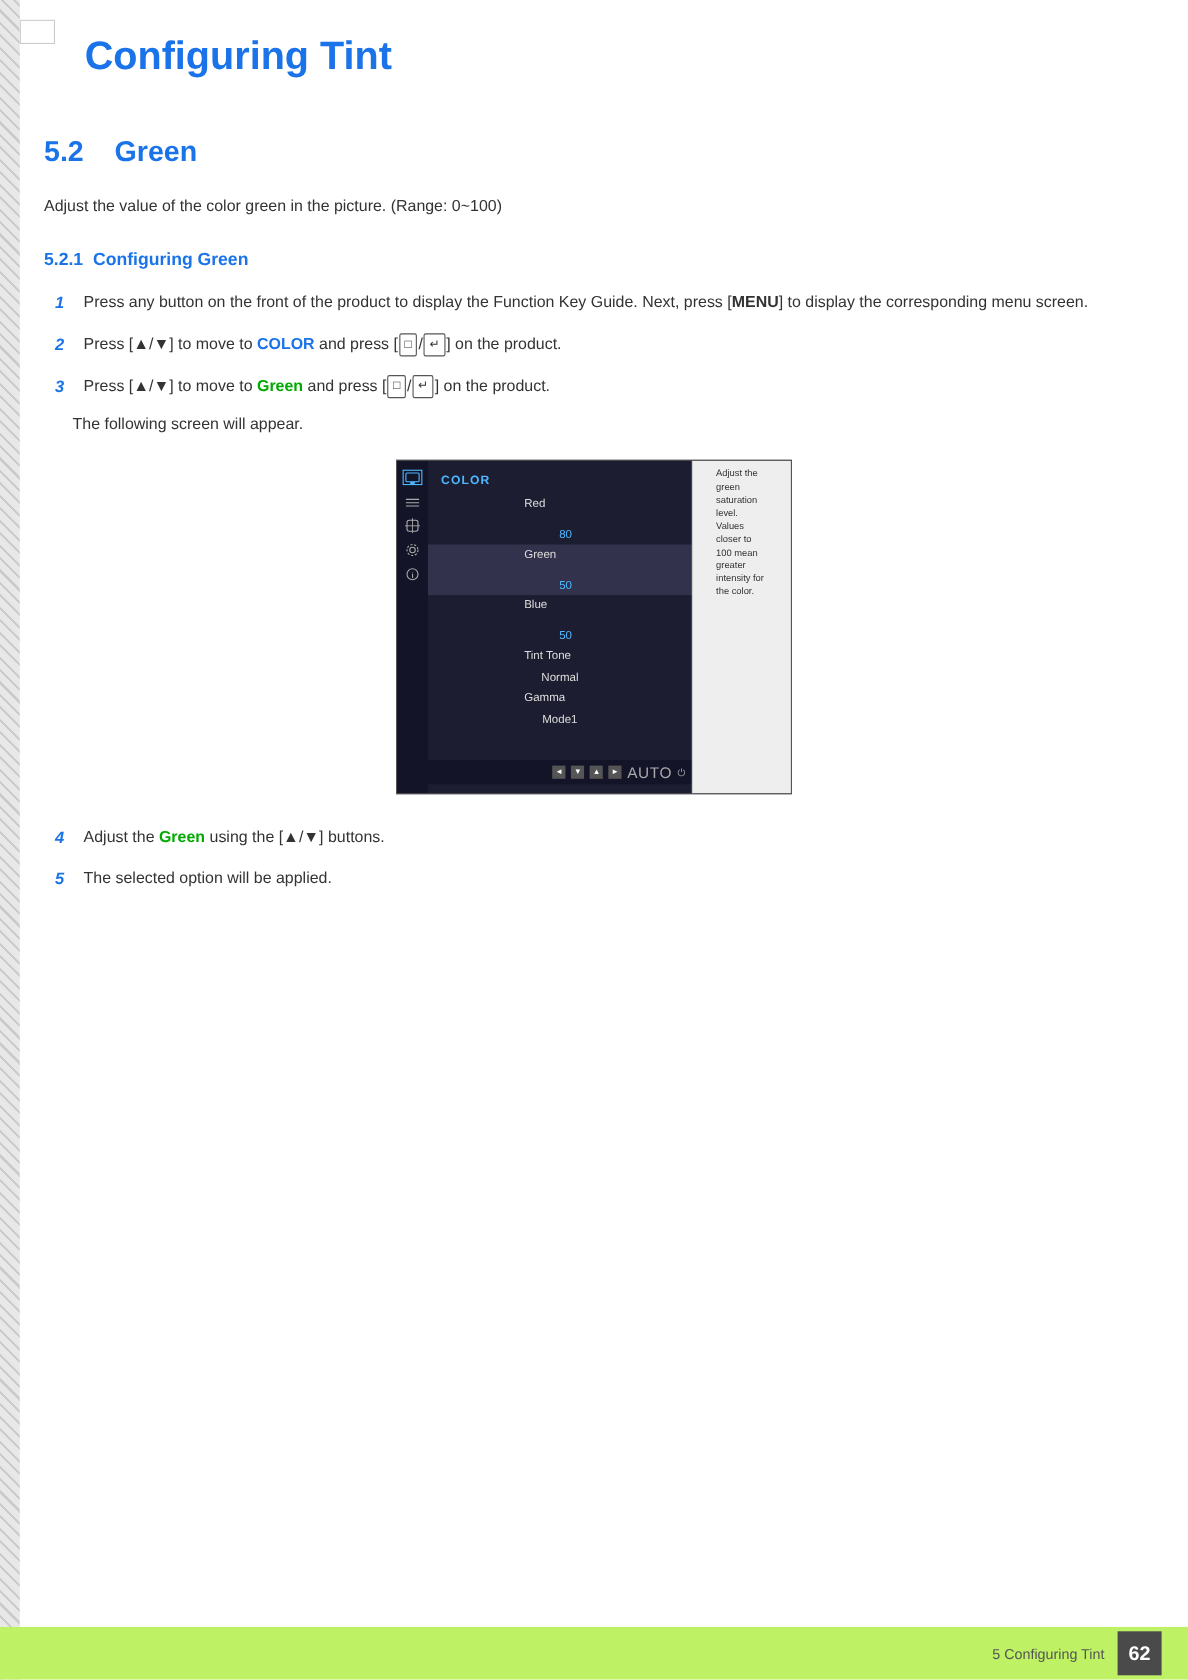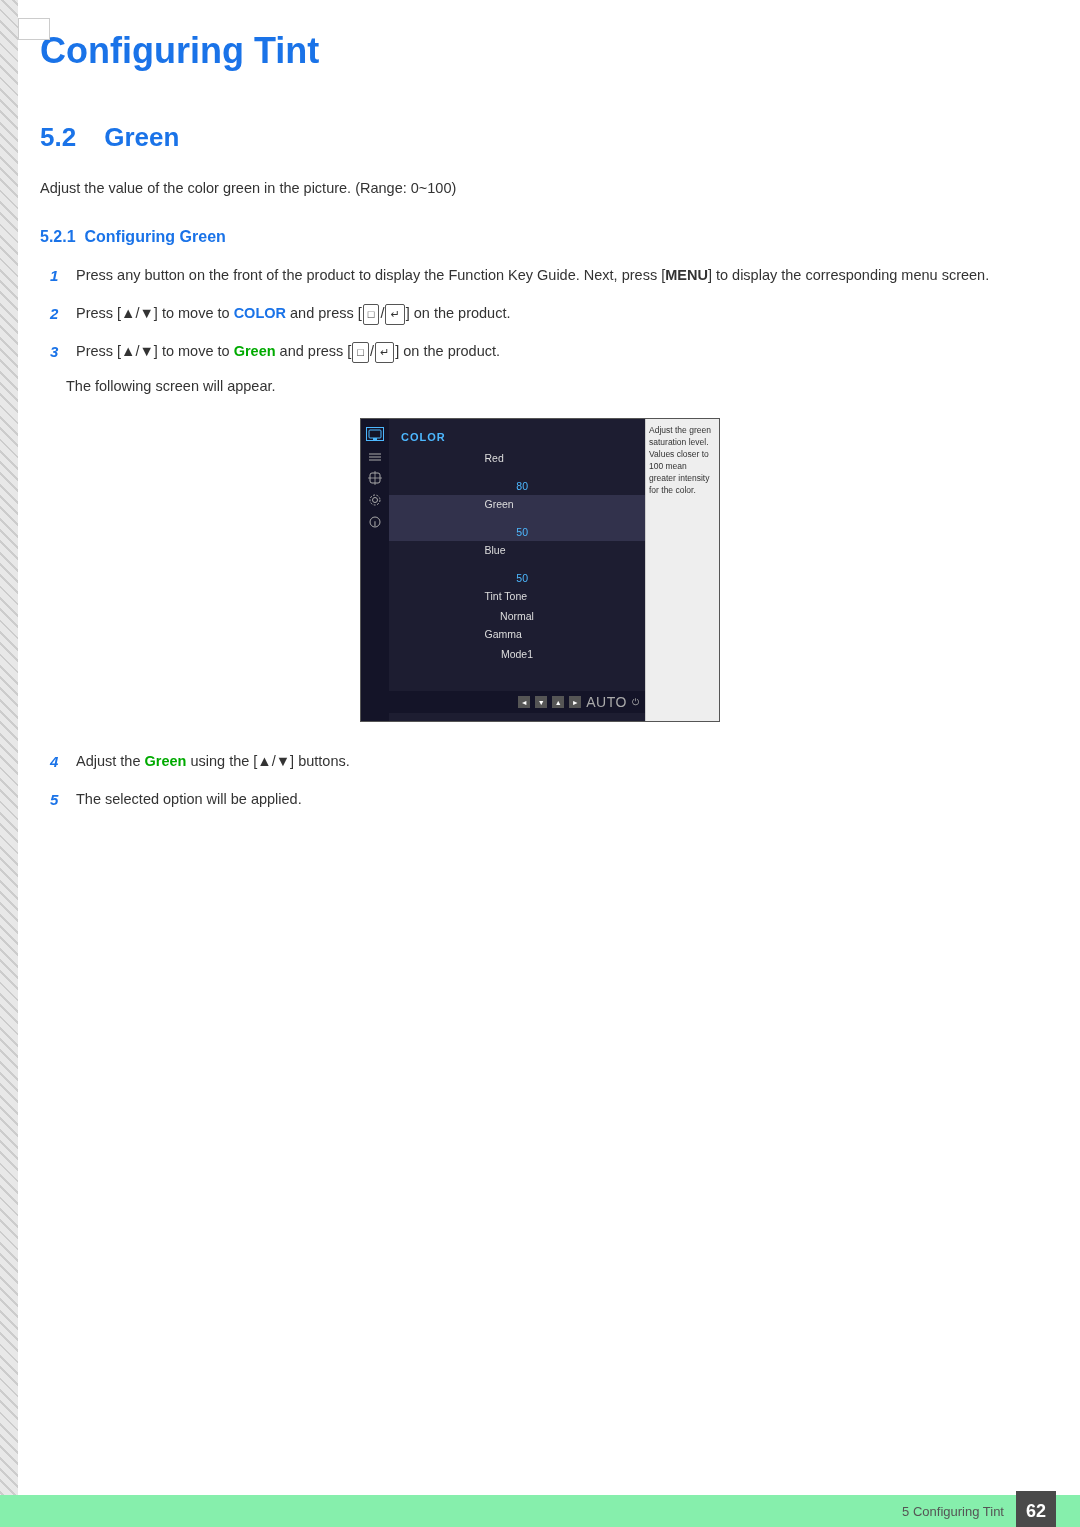--- a/index.html
+++ b/index.html
@@ -36,20 +36,21 @@
       padding-bottom: 80px;
     }
 
     
     .page-title {
       font-size: 36px;
       font-weight: bold;
       color: #1a73e8;
       margin-bottom: 40px;
       padding-bottom: 10px;
+      margin-left: 37px;
     }
 
     
     .section-heading {
       font-size: 26px;
       font-weight: bold;
       color: #1a73e8;
       margin-bottom: 24px;
     }
 
@@ -257,36 +258,36 @@
     }
 
     .osd-power-icon {
       font-size: 9px;
       color: #aaa;
     }
 
     
     .monitor-tooltip {
       background: #eeeeee;
-      width: 74px;
-      padding: 6px 3px;
+      width: 90px;
+      padding: 6px 21px;
       font-size: 8.5px;
       color: #333;
       line-height: 1.4;
       border-left: 1px solid #ccc;
     }
 
     
     .page-footer {
       position: absolute;
       bottom: 0;
       left: 0;
       right: 0;
-      height: 32px;
-      background: #86efac;
+      height: 48px;
+      background: #bef264;
       display: flex;
       align-items: center;
       justify-content: flex-end;
       padding: 0 24px;
       gap: 12px;
     }
 
     .footer-text {
       font-size: 13px;
       color: #555;

